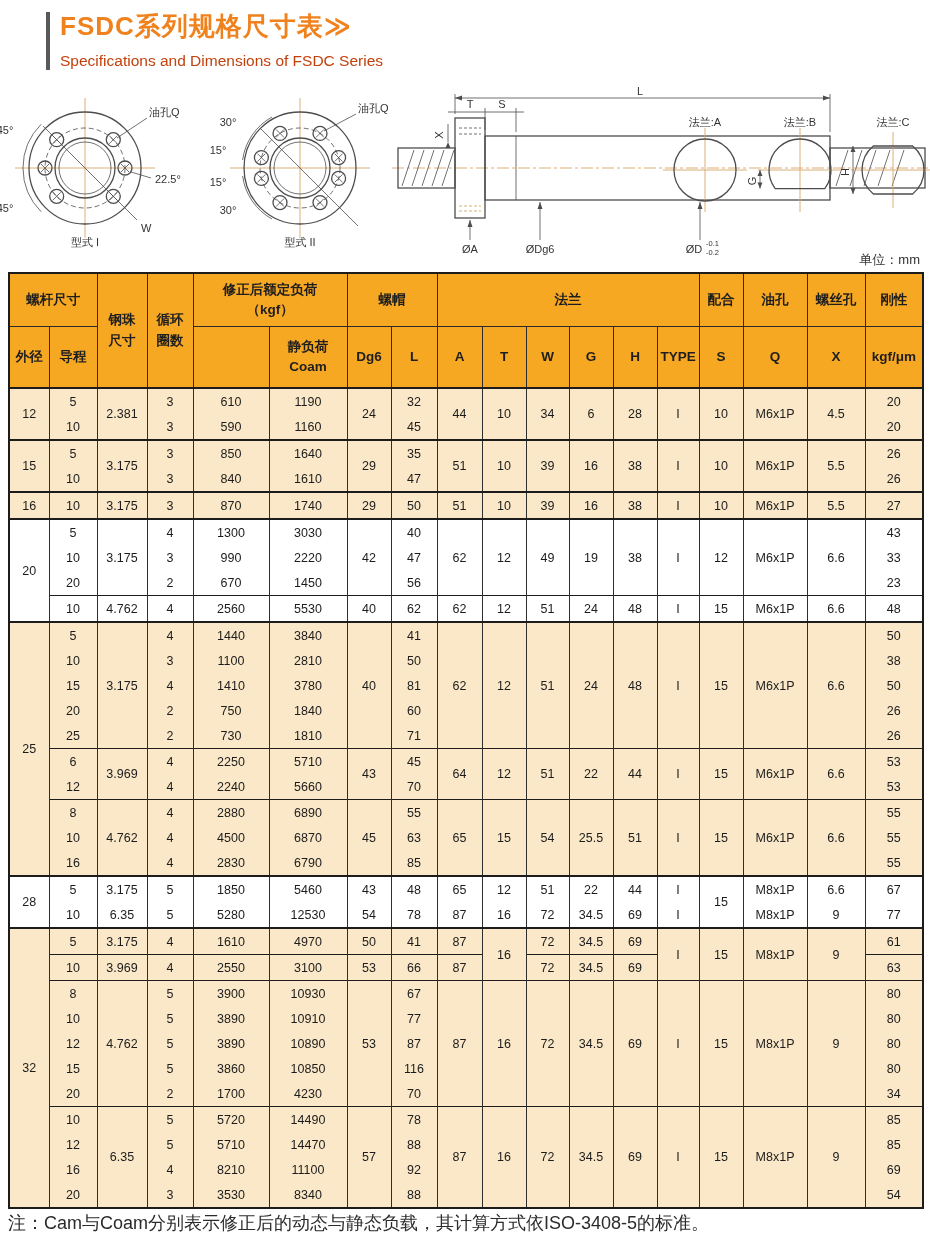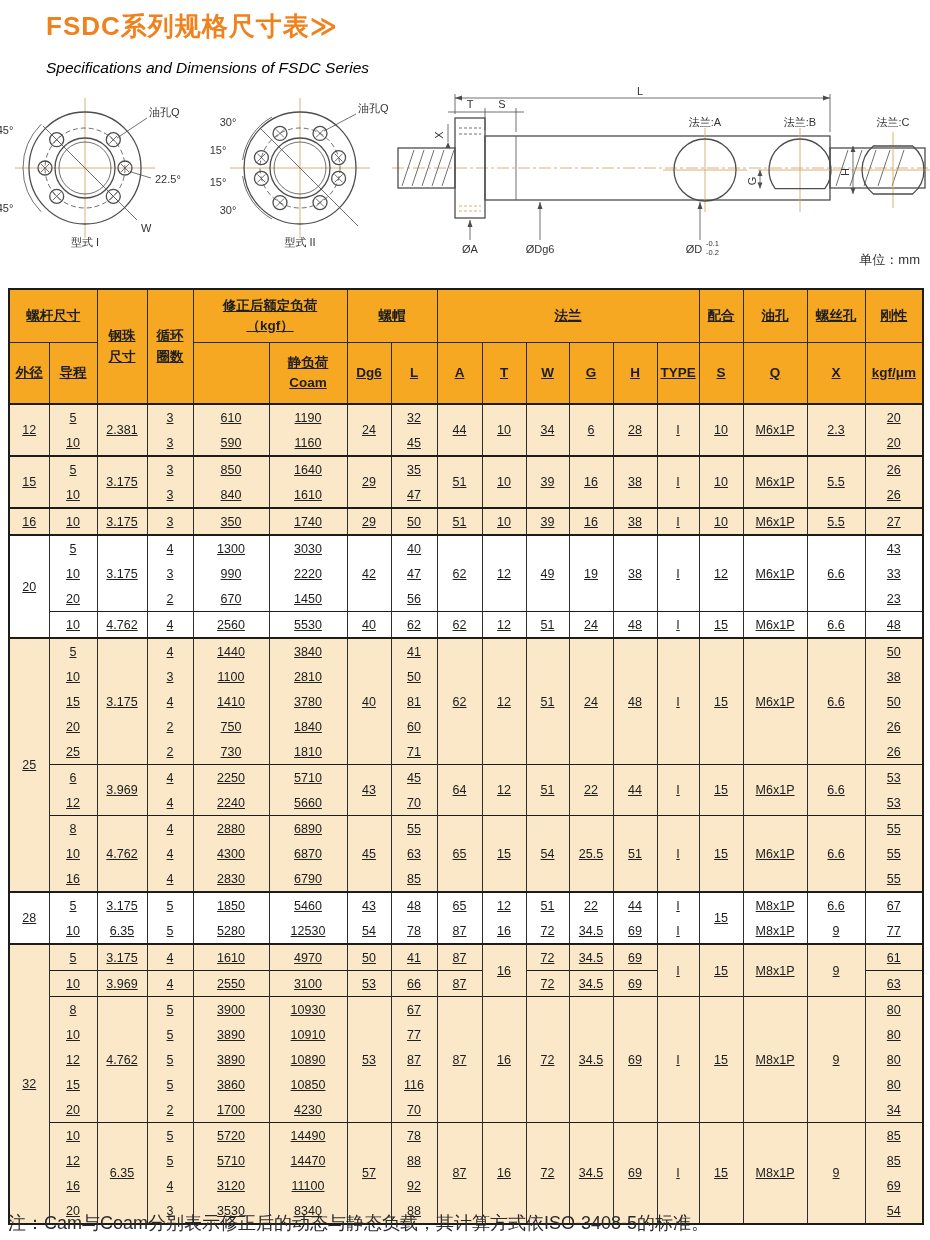--- a/index.html
+++ b/index.html
@@ -1,30 +1,29 @@
 <!DOCTYPE html>
 <html><head>
 <meta charset="utf-8">
 <style>
   html,body{margin:0;padding:0;}
   body{
     width:930px;height:1240px;position:relative;background:#fff;
     font-family:"Liberation Sans","DejaVu Sans",sans-serif;color:#222;
   }
-  .title-block{position:absolute;top:12px;left:46px;display:flex;align-items:stretch;flex-direction:column;}
+  .title-block{position:absolute;top:12px;left:46px;display:flex;align-items:stretch;}
   .title-bar{width:4px;background:#58595b;margin-right:10px;}
   .title-zh{font-size:26px;font-weight:bold;color:#f0821e;line-height:1.1;letter-spacing:1px;}
-  .title-en{font-size:15.5px;color:#000000;margin-top:18px;font-style:italic;}
+  .title-en{font-size:15.5px;color:#c2410c;margin-top:11px;}
   .diagram-svg{position:absolute;top:86px;left:0;}
   .unit-label{position:absolute;top:251px;right:10px;font-size:13px;color:#333;text-align:center;}
   table.spec{
-    position:absolute;top:288px;left:8px;width:914px;
+    position:absolute;top:272px;left:8px;width:914px;
     border-collapse:collapse;table-layout:fixed;
     border:2.5px solid #1c1c1c;
-    text-decoration:underline;
   }
   table.spec th{
     background:#f7a823;border:1.5px solid #2b2b2b;
     font-size:13.5px;font-weight:bold;color:#1e1e1e;
     white-space:pre-line;padding:1px 0;line-height:1.5;
   }
   table.spec thead tr:first-child th{height:50px;}
   table.spec thead tr:last-child th{height:58px;border-bottom:2.5px solid #1c1c1c;}
   table.spec td{
     border-left:1.5px solid #2e2e2e;border-right:1.5px solid #2e2e2e;
@@ -321,21 +320,21 @@
         <td rowspan="2">24</td>
         <td>32</td>
         <td rowspan="2">44</td>
         <td rowspan="2">10</td>
         <td rowspan="2">34</td>
         <td rowspan="2">6</td>
         <td rowspan="2">28</td>
         <td rowspan="2">I</td>
         <td rowspan="2">10</td>
         <td rowspan="2">M6x1P</td>
-        <td rowspan="2">2.3</td>
+        <td rowspan="2">4.5</td>
         <td>20</td>
       </tr>
       <tr class="beige">
         <td>10</td>
         <td>3</td>
         <td>590</td>
         <td>1160</td>
         <td>45</td>
         <td>20</td>
       </tr>
@@ -365,21 +364,21 @@
         <td>840</td>
         <td>1610</td>
         <td>47</td>
         <td>26</td>
       </tr>
       <tr class="gs beige">
         <td class="od">16</td>
         <td>10</td>
         <td>3.175</td>
         <td>3</td>
-        <td>350</td>
+        <td>870</td>
         <td>1740</td>
         <td>29</td>
         <td>50</td>
         <td>51</td>
         <td>10</td>
         <td>39</td>
         <td>16</td>
         <td>38</td>
         <td>I</td>
         <td>10</td>
@@ -536,21 +535,21 @@
         <td rowspan="3">51</td>
         <td rowspan="3">I</td>
         <td rowspan="3">15</td>
         <td rowspan="3">M6x1P</td>
         <td rowspan="3">6.6</td>
         <td>55</td>
       </tr>
       <tr class="beige">
         <td>10</td>
         <td>4</td>
-        <td>4300</td>
+        <td>4500</td>
         <td>6870</td>
         <td>63</td>
         <td>55</td>
       </tr>
       <tr class="beige">
         <td>16</td>
         <td>4</td>
         <td>2830</td>
         <td>6790</td>
         <td>85</td>
@@ -702,21 +701,21 @@
         <td>12</td>
         <td>5</td>
         <td>5710</td>
         <td>14470</td>
         <td>88</td>
         <td>85</td>
       </tr>
       <tr class="beige">
         <td>16</td>
         <td>4</td>
-        <td>3120</td>
+        <td>8210</td>
         <td>11100</td>
         <td>92</td>
         <td>69</td>
       </tr>
       <tr class="beige">
         <td>20</td>
         <td>3</td>
         <td>3530</td>
         <td>8340</td>
         <td>88</td>

